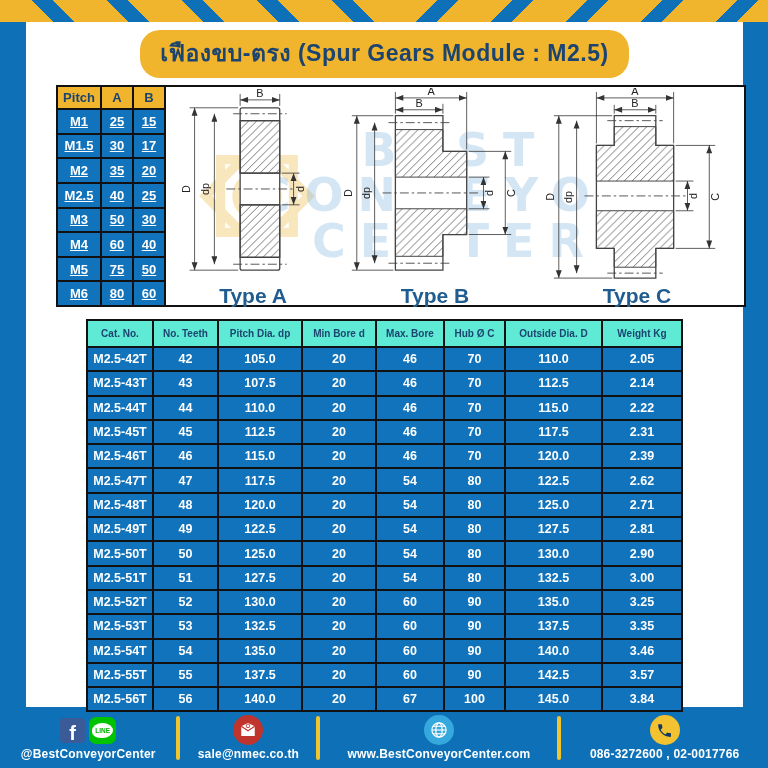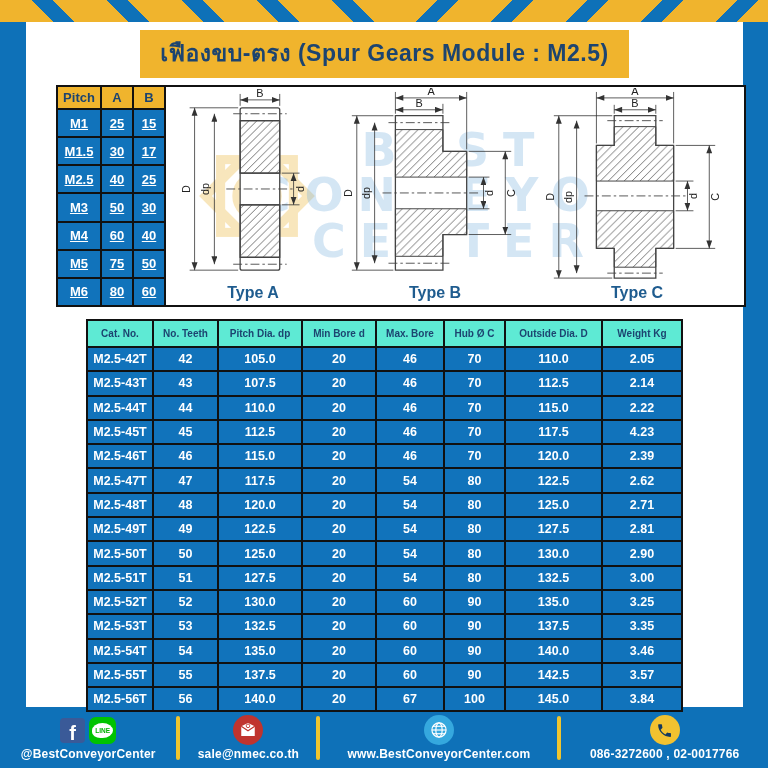--- a/index.html
+++ b/index.html
@@ -11,40 +11,40 @@
   
   .hazard{position:absolute;top:0;height:22px;width:50%;}
   .hazard.left{left:0;background:repeating-linear-gradient(45deg,#F0B42D 0 38px,#0E71B8 38px 53px);}
   .hazard.right{right:0;background:repeating-linear-gradient(135deg,#F0B42D 0 38px,#0E71B8 38px 53px);}
 
   
   .content{position:absolute;left:26px;right:25px;top:22px;bottom:61px;background:#ffffff;}
 
   .title-box{
     width:fit-content;margin:8px auto 0;background:#F0B42D;color:#1C4470;
-    font-size:23px;font-weight:bold;padding:5px 20px 7px;letter-spacing:.5px;
+    font-size:23px;font-weight:bold;padding:5px 20px 7px;letter-spacing:.5px;border-radius:20px;
   }
 
   .top-section{display:flex;margin:7px 0 0 30px;width:690px;height:222px;}
 
   table{border-collapse:collapse;}
   .pitch-table{flex:0 0 auto;z-index:2;background:#fff;}
   .pitch-table th,.pitch-table td{
     border:2px solid #111;text-align:center;font-size:13px;font-weight:bold;padding:0;
   }
   .pitch-table th{background:#F0B42D;color:#1C4470;height:21px;}
   .pitch-table td{background:#1173BB;color:#fff;height:22.2px;text-decoration:underline;}
   .pitch-table .c-pitch{width:44px;} .pitch-table .c-a{width:32px;} .pitch-table .c-b{width:32px;}
 
   .drawing-panel{
     flex:1;border:2px solid #111;margin-left:-2px;position:relative;background:#fff;
     display:flex;justify-content:space-evenly;align-items:flex-start;
   }
   .drawing{position:relative;z-index:1;text-align:center;margin-top:1px;}
-  .type-label{font-size:16px;font-weight:bold;color:#1F5C8F;margin-top:-6px;}
+  .type-label{font-size:21px;font-weight:bold;color:#1F5C8F;margin-top:-6px;}
 
   .watermark{position:absolute;inset:0;z-index:0;display:flex;flex-direction:column;
     justify-content:center;align-items:center;pointer-events:none;}
   .wm-line{font-size:46px;font-weight:bold;color:#7FB4E0;opacity:.33;letter-spacing:14px;
     line-height:.98;font-family:"DejaVu Sans",sans-serif;}
   .wm-gear{position:absolute;left:26px;top:50%;transform:translateY(-50%);opacity:.5;}
 
   .main-table{margin:12px auto 0;width:595px;table-layout:fixed;}
   .main-table th,.main-table td{
     border:2px solid #111;text-align:center;padding:0;overflow:hidden;white-space:nowrap;
@@ -113,20 +113,25 @@
             <td>M1</td>
             <td>25</td>
             <td>15</td>
           </tr>
           <tr>
             <td>M1.5</td>
             <td>30</td>
             <td>17</td>
           </tr>
           <tr>
+            <td>M2</td>
+            <td>35</td>
+            <td>20</td>
+          </tr>
+          <tr>
             <td>M2.5</td>
             <td>40</td>
             <td>25</td>
           </tr>
           <tr>
             <td>M3</td>
             <td>50</td>
             <td>30</td>
           </tr>
           <tr>
@@ -327,21 +332,21 @@
           <td>2.22</td>
         </tr>
         <tr>
           <td>M2.5-45T</td>
           <td>45</td>
           <td>112.5</td>
           <td>20</td>
           <td>46</td>
           <td>70</td>
           <td>117.5</td>
-          <td>4.23</td>
+          <td>2.31</td>
         </tr>
         <tr>
           <td>M2.5-46T</td>
           <td>46</td>
           <td>115.0</td>
           <td>20</td>
           <td>46</td>
           <td>70</td>
           <td>120.0</td>
           <td>2.39</td>

